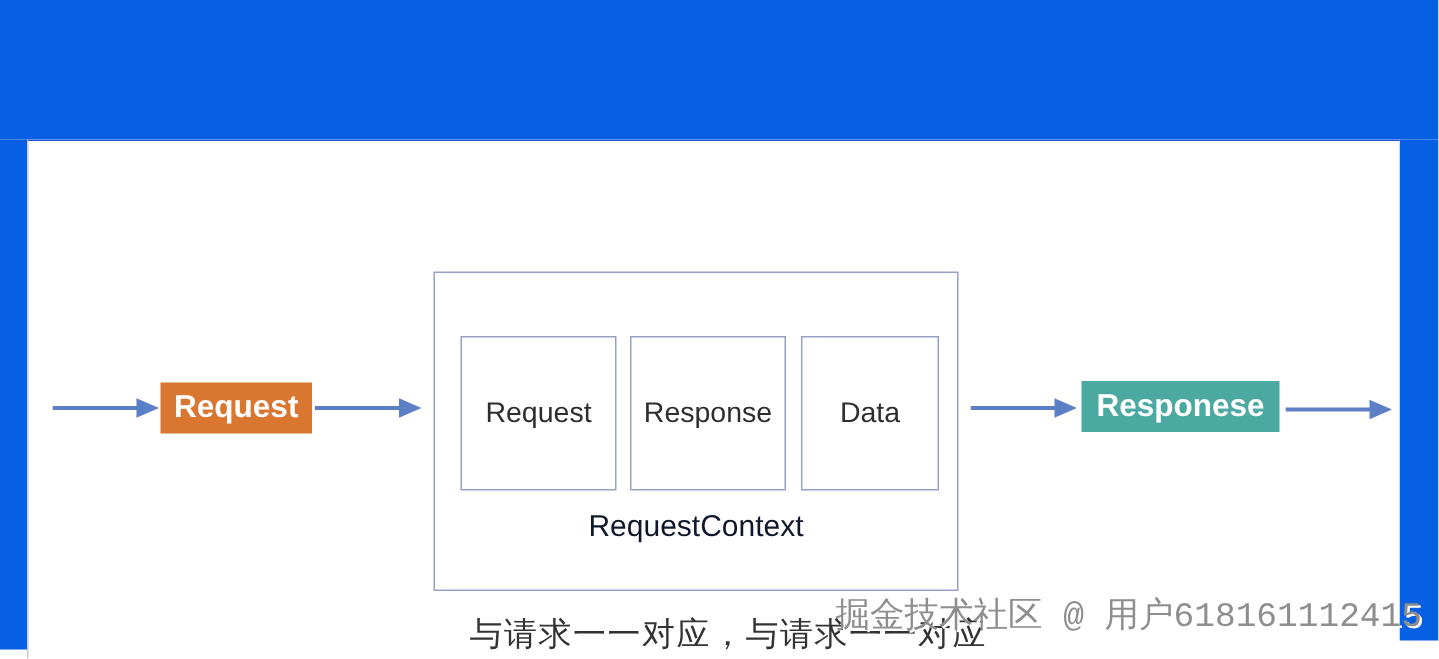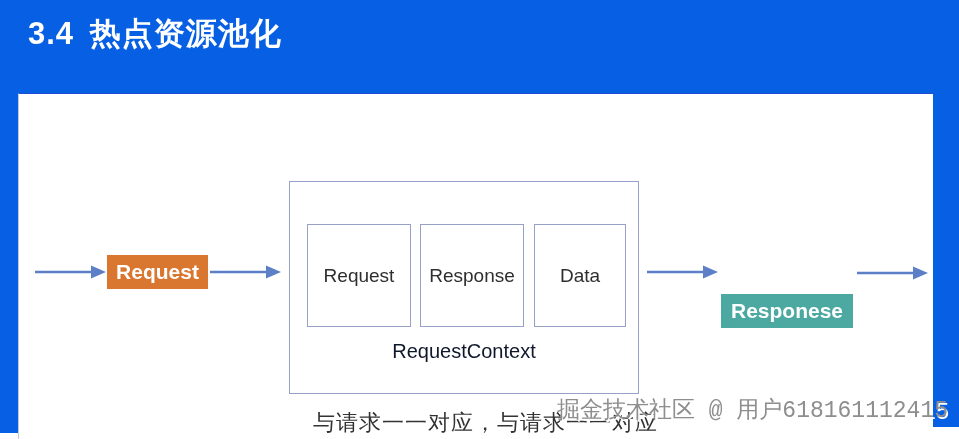--- a/index.html
+++ b/index.html
@@ -37,21 +37,21 @@
   }
 
   .flow-arrow{position:absolute;height:16px;}
   .flow-arrow svg{display:block;}
 
   .node{
     position:absolute;display:flex;align-items:center;justify-content:center;
     color:#ffffff;font-size:21px;font-weight:bold;
   }
   .node-request{left:88px;top:161px;width:101px;height:34px;background:var(--request-box-bg);}
-  .node-response{left:702px;top:160px;width:132px;height:34px;background:var(--response-box-bg);margin-top:40px;}
+  .node-response{left:702px;top:160px;width:132px;height:34px;background:var(--response-box-bg);}
 
   .context-group{
     position:absolute;left:270px;top:87px;width:350px;height:213px;
     border:1.5px solid var(--box-border);background:#ffffff;
   }
   .inner-box{
     position:absolute;top:42px;height:103px;
     border:1px solid var(--box-border);
     display:flex;align-items:center;justify-content:center;
     font-size:19px;color:#2e2e2e;background:#ffffff;
@@ -78,21 +78,20 @@
   }
 </style>
 </head>
 <body>
 
 <div class="slide">
   <div class="bg-top"></div>
   <div class="bg-left"></div>
   <div class="bg-right"></div>
 
-  <div class="slide-title">3.4 热点资源池化</div>
 
   <div class="content">
 
     <span class="flow-arrow" style="left:16px;top:170px;">
       <svg width="72" height="16" viewBox="0 0 72 16">
         <line x1="0" y1="8" x2="58" y2="8" stroke="#5c7fc5" stroke-width="2.6"></line>
         <polygon points="56,1.5 71,8 56,14.5" fill="#5c7fc5"></polygon>
       </svg>
     </span>
 

